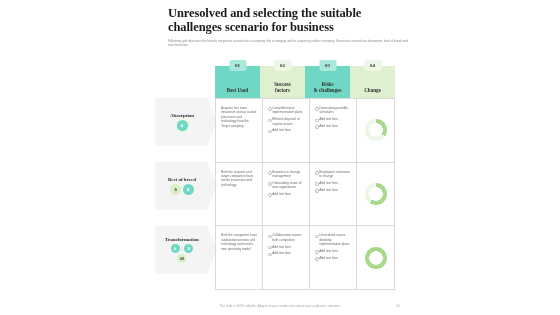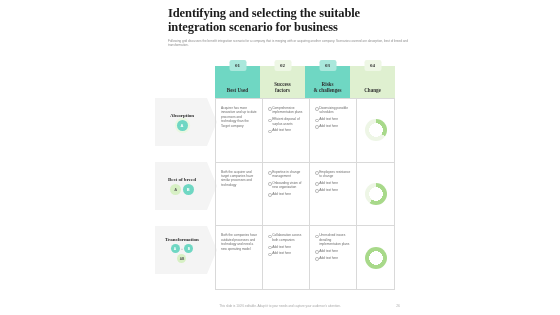--- a/index.html
+++ b/index.html
@@ -115,22 +115,22 @@
     font-size:3.4px;color:#b0b0b0;
   }
 </style>
 </head>
 <body>
 
 <div class="slide">
 
   <div class="header">
     <div class="title">
-      <div>Identifying and selecting the suitable</div>
-      <div>integration scenario for business</div>
+      <div>Unresolved and selecting the suitable</div>
+      <div>challenges scenario for business</div>
     </div>
     <div class="subtitle">Following grid discusses the benefit integration scenario for a company that is merging with or acquiring another company. Scenarios covered are absorption, best of breed and transformation.</div>
   </div>
 
   <div class="rowlabels" id="rowlabels">
       <div class="rowlabel" style="top: 0px;">
         <div class="rowlabel-title">Absorption</div>
         <div class="chips">
           <div class="chip b halo">A</div>
         </div>

